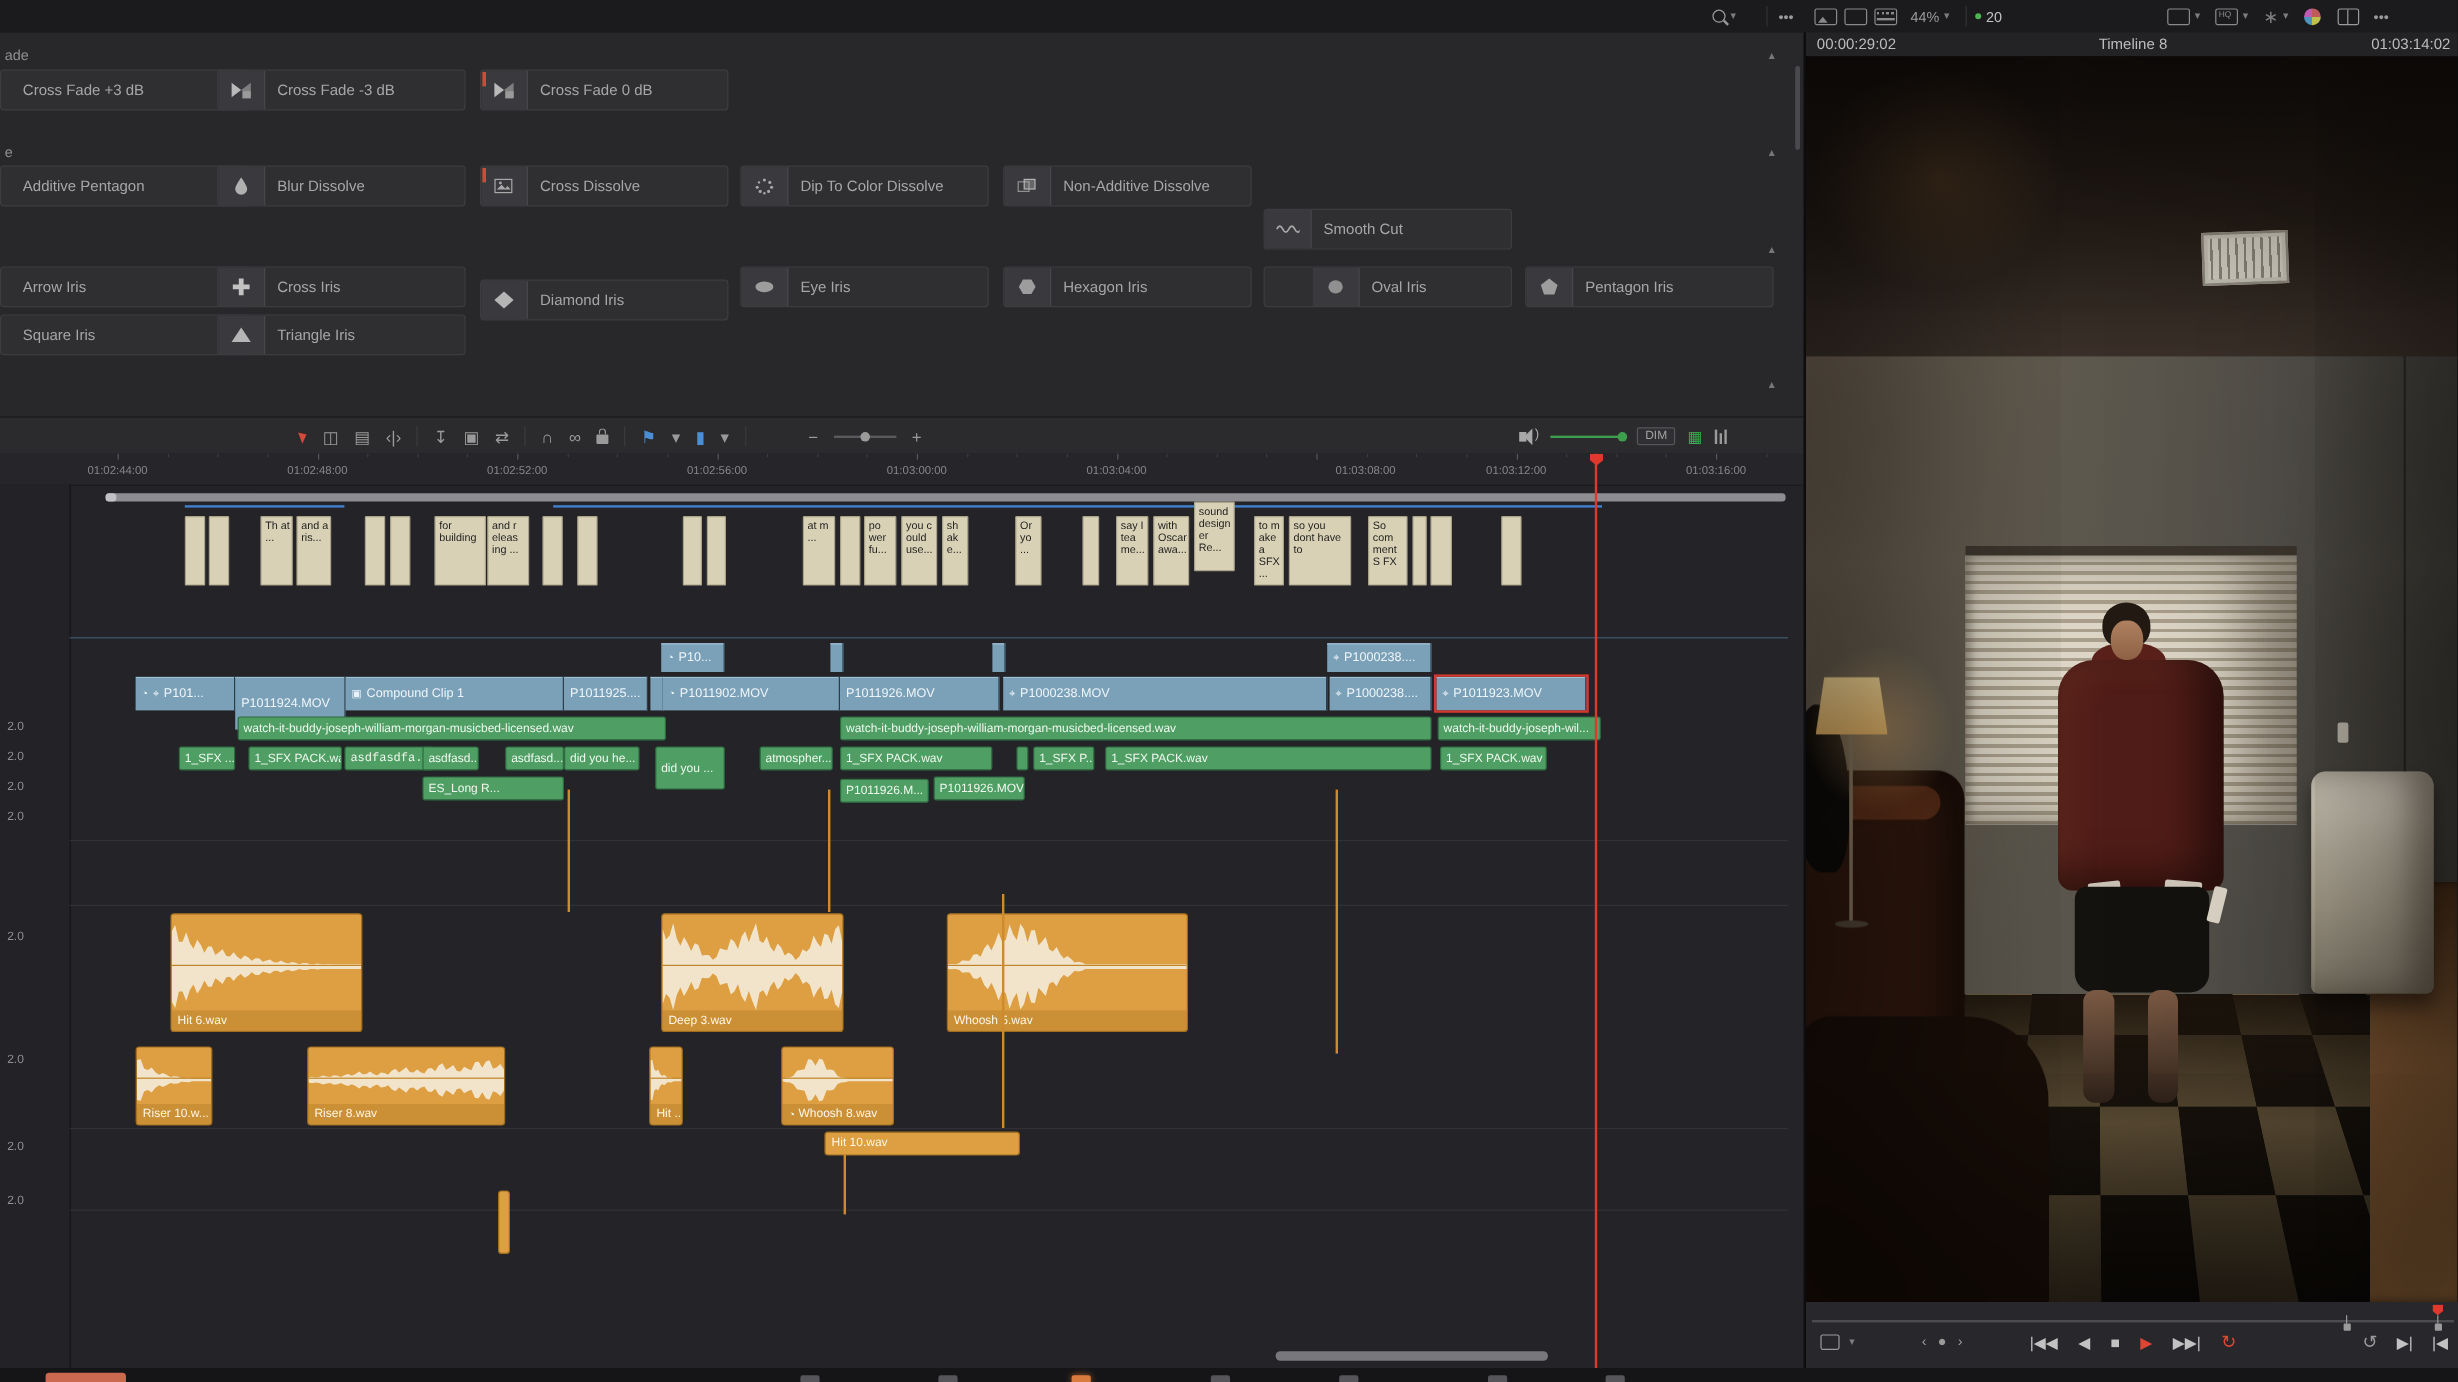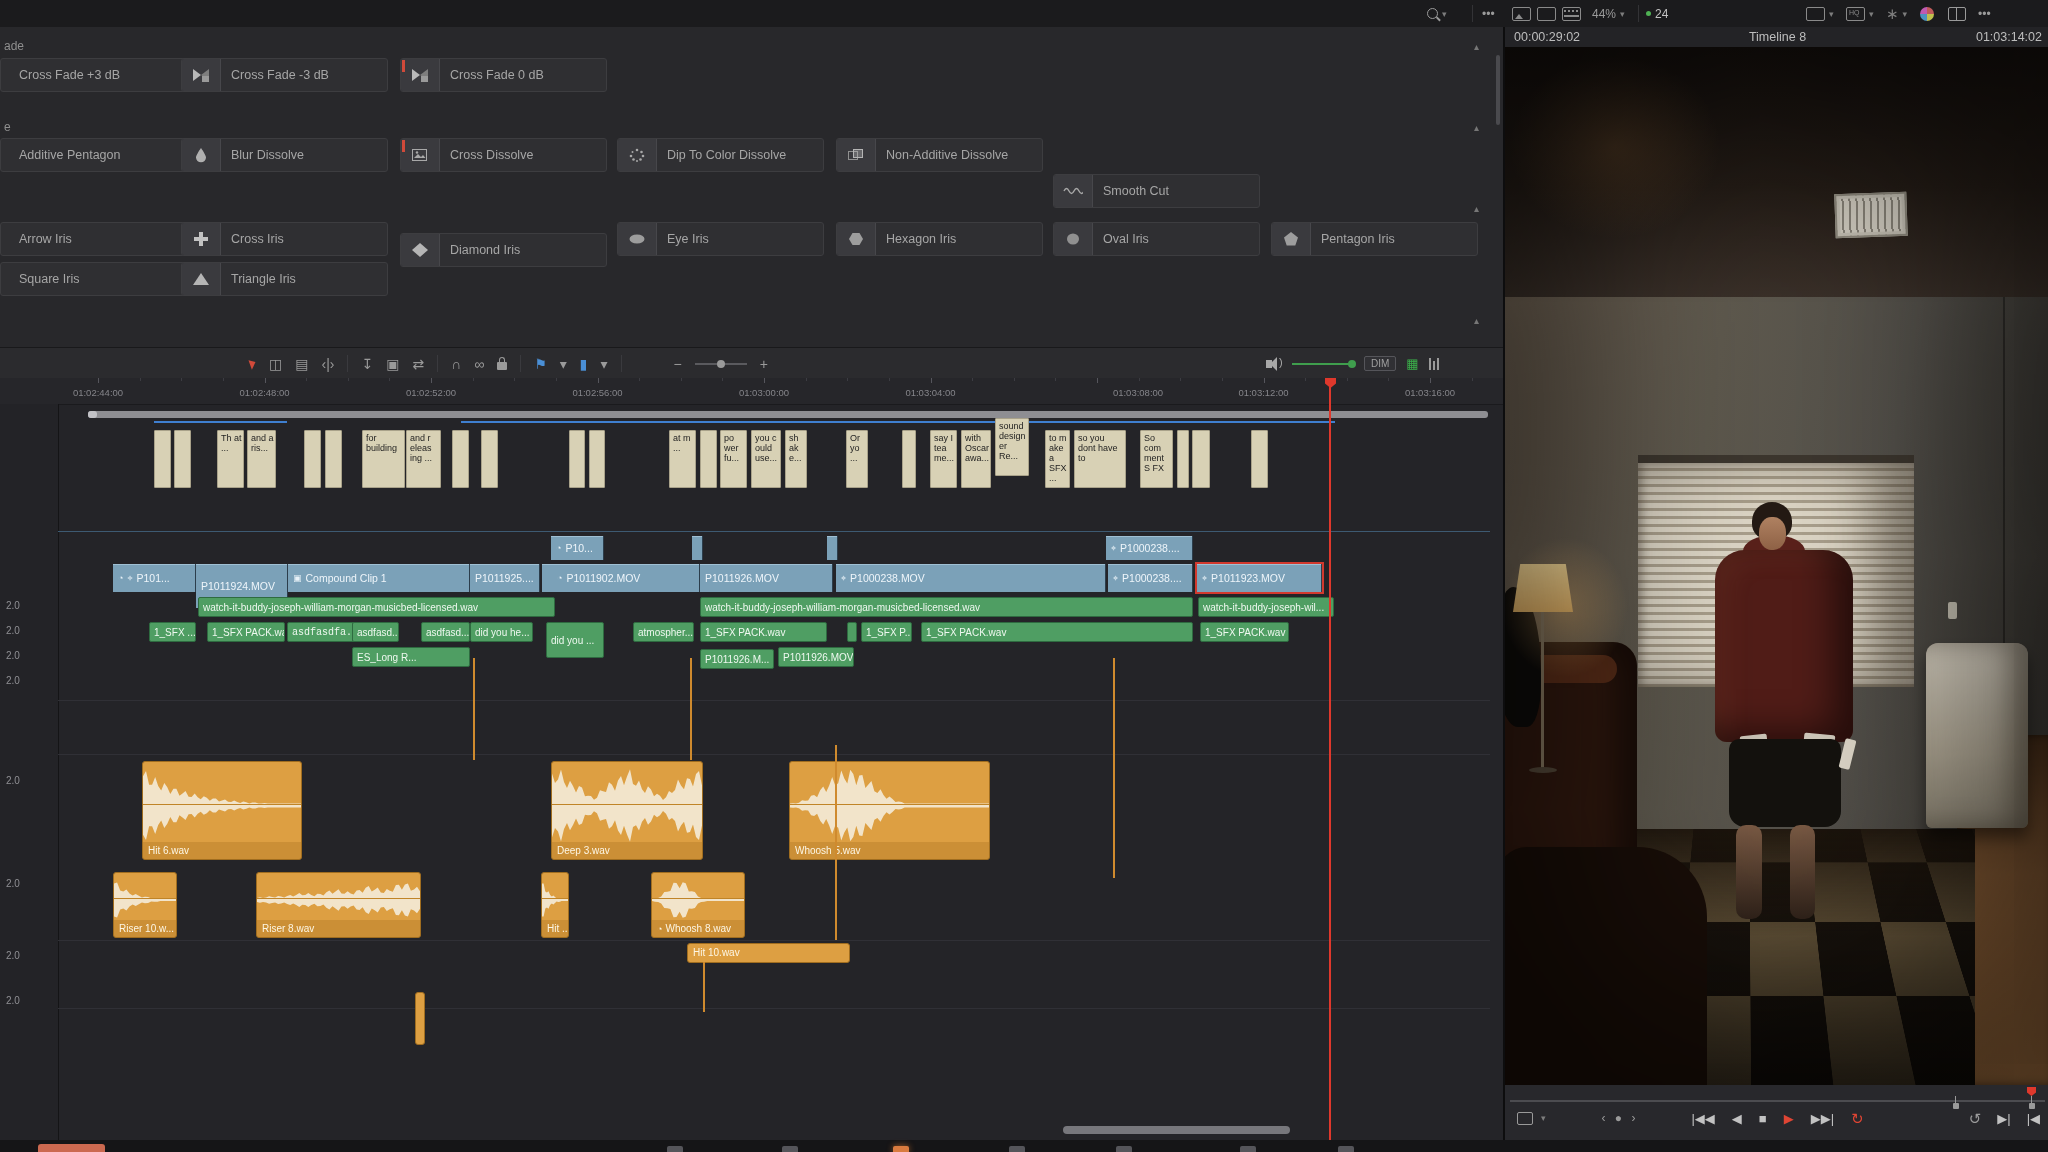--- a/index.html
+++ b/index.html
@@ -124,21 +124,21 @@
     <div class="tb-item" style="left:1562px;">
         <span class="mini-box film"></span>
       </div>
     <div class="tb-item" style="left:1592px;">
         <span>44%</span>
         <span class="chev">▾</span>
       </div>
     <div class="vsep" style="left:1638px;"></div>
     <div class="tb-item" style="left:1646px;color:#c2c2c2;">
         <span class="greendot"></span>
-        <span>24</span>
+        <span>20</span>
       </div>
     <div class="tb-item" style="left:1806px;">
         <span class="mini-box"></span>
         <span class="chev">▾</span>
       </div>
     <div class="tb-item" style="left:1846px;">
         <span class="mini-box hq"></span>
         <span class="chev">▾</span>
       </div>
     <div class="tb-item" style="left:1886px;font-size:15px;color:#7d7d7d;">
@@ -266,21 +266,21 @@
         <div class="tlabel">Eye Iris</div>
       </div>
       <div class="tile" style="left: 836px; top: 195px;">
         <div class="ibox">
           <svg width="16" height="16" viewBox="0 0 16 16">
             <path d="M4.5 2 h7 L15 8 l-3.5 6 h-7 L1 8 Z" fill="#9d9d9d"></path>
           </svg>
         </div>
         <div class="tlabel">Hexagon Iris</div>
       </div>
-      <div class="tile" style="left: 1053px; top: 195px;">
+      <div class="tile" style="left: 1053px; top: 195px; padding-left: 40px;">
         <div class="ibox">
           <svg width="16" height="16" viewBox="0 0 16 16">
             <ellipse cx="8" cy="8" rx="6" ry="5.5" fill="#909090"></ellipse>
           </svg>
         </div>
         <div class="tlabel">Oval Iris</div>
       </div>
       <div class="tile" style="left: 1271px; top: 195px;">
         <div class="ibox">
           <svg width="16" height="16" viewBox="0 0 16 16">

